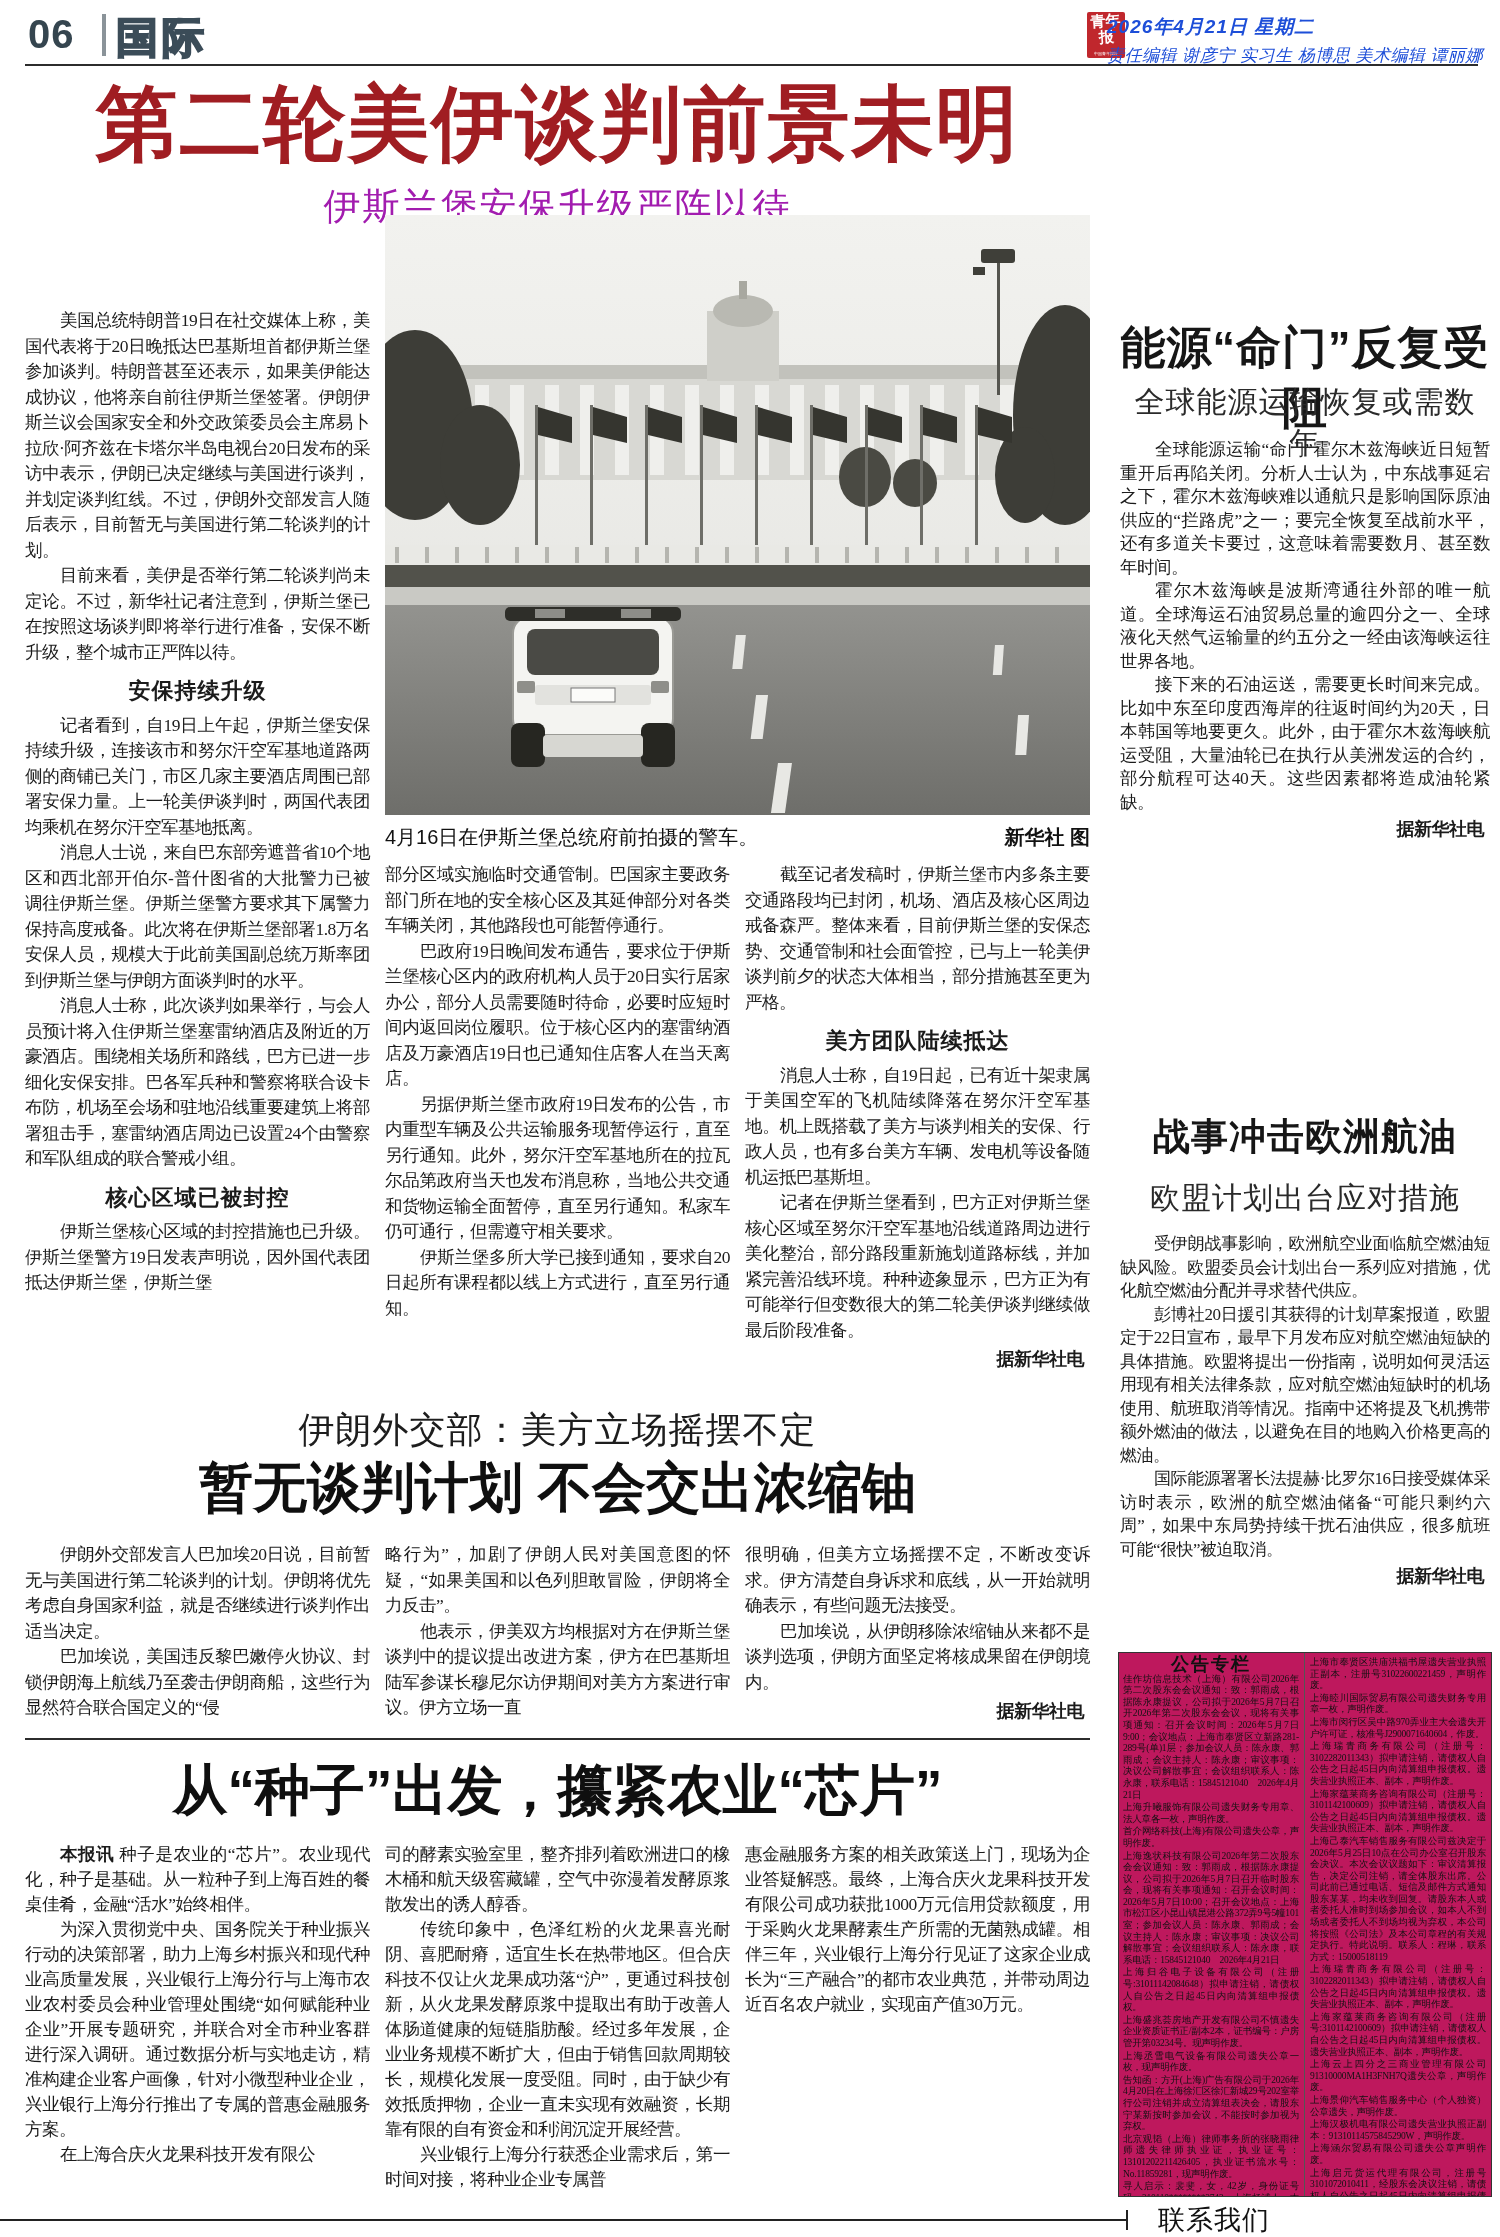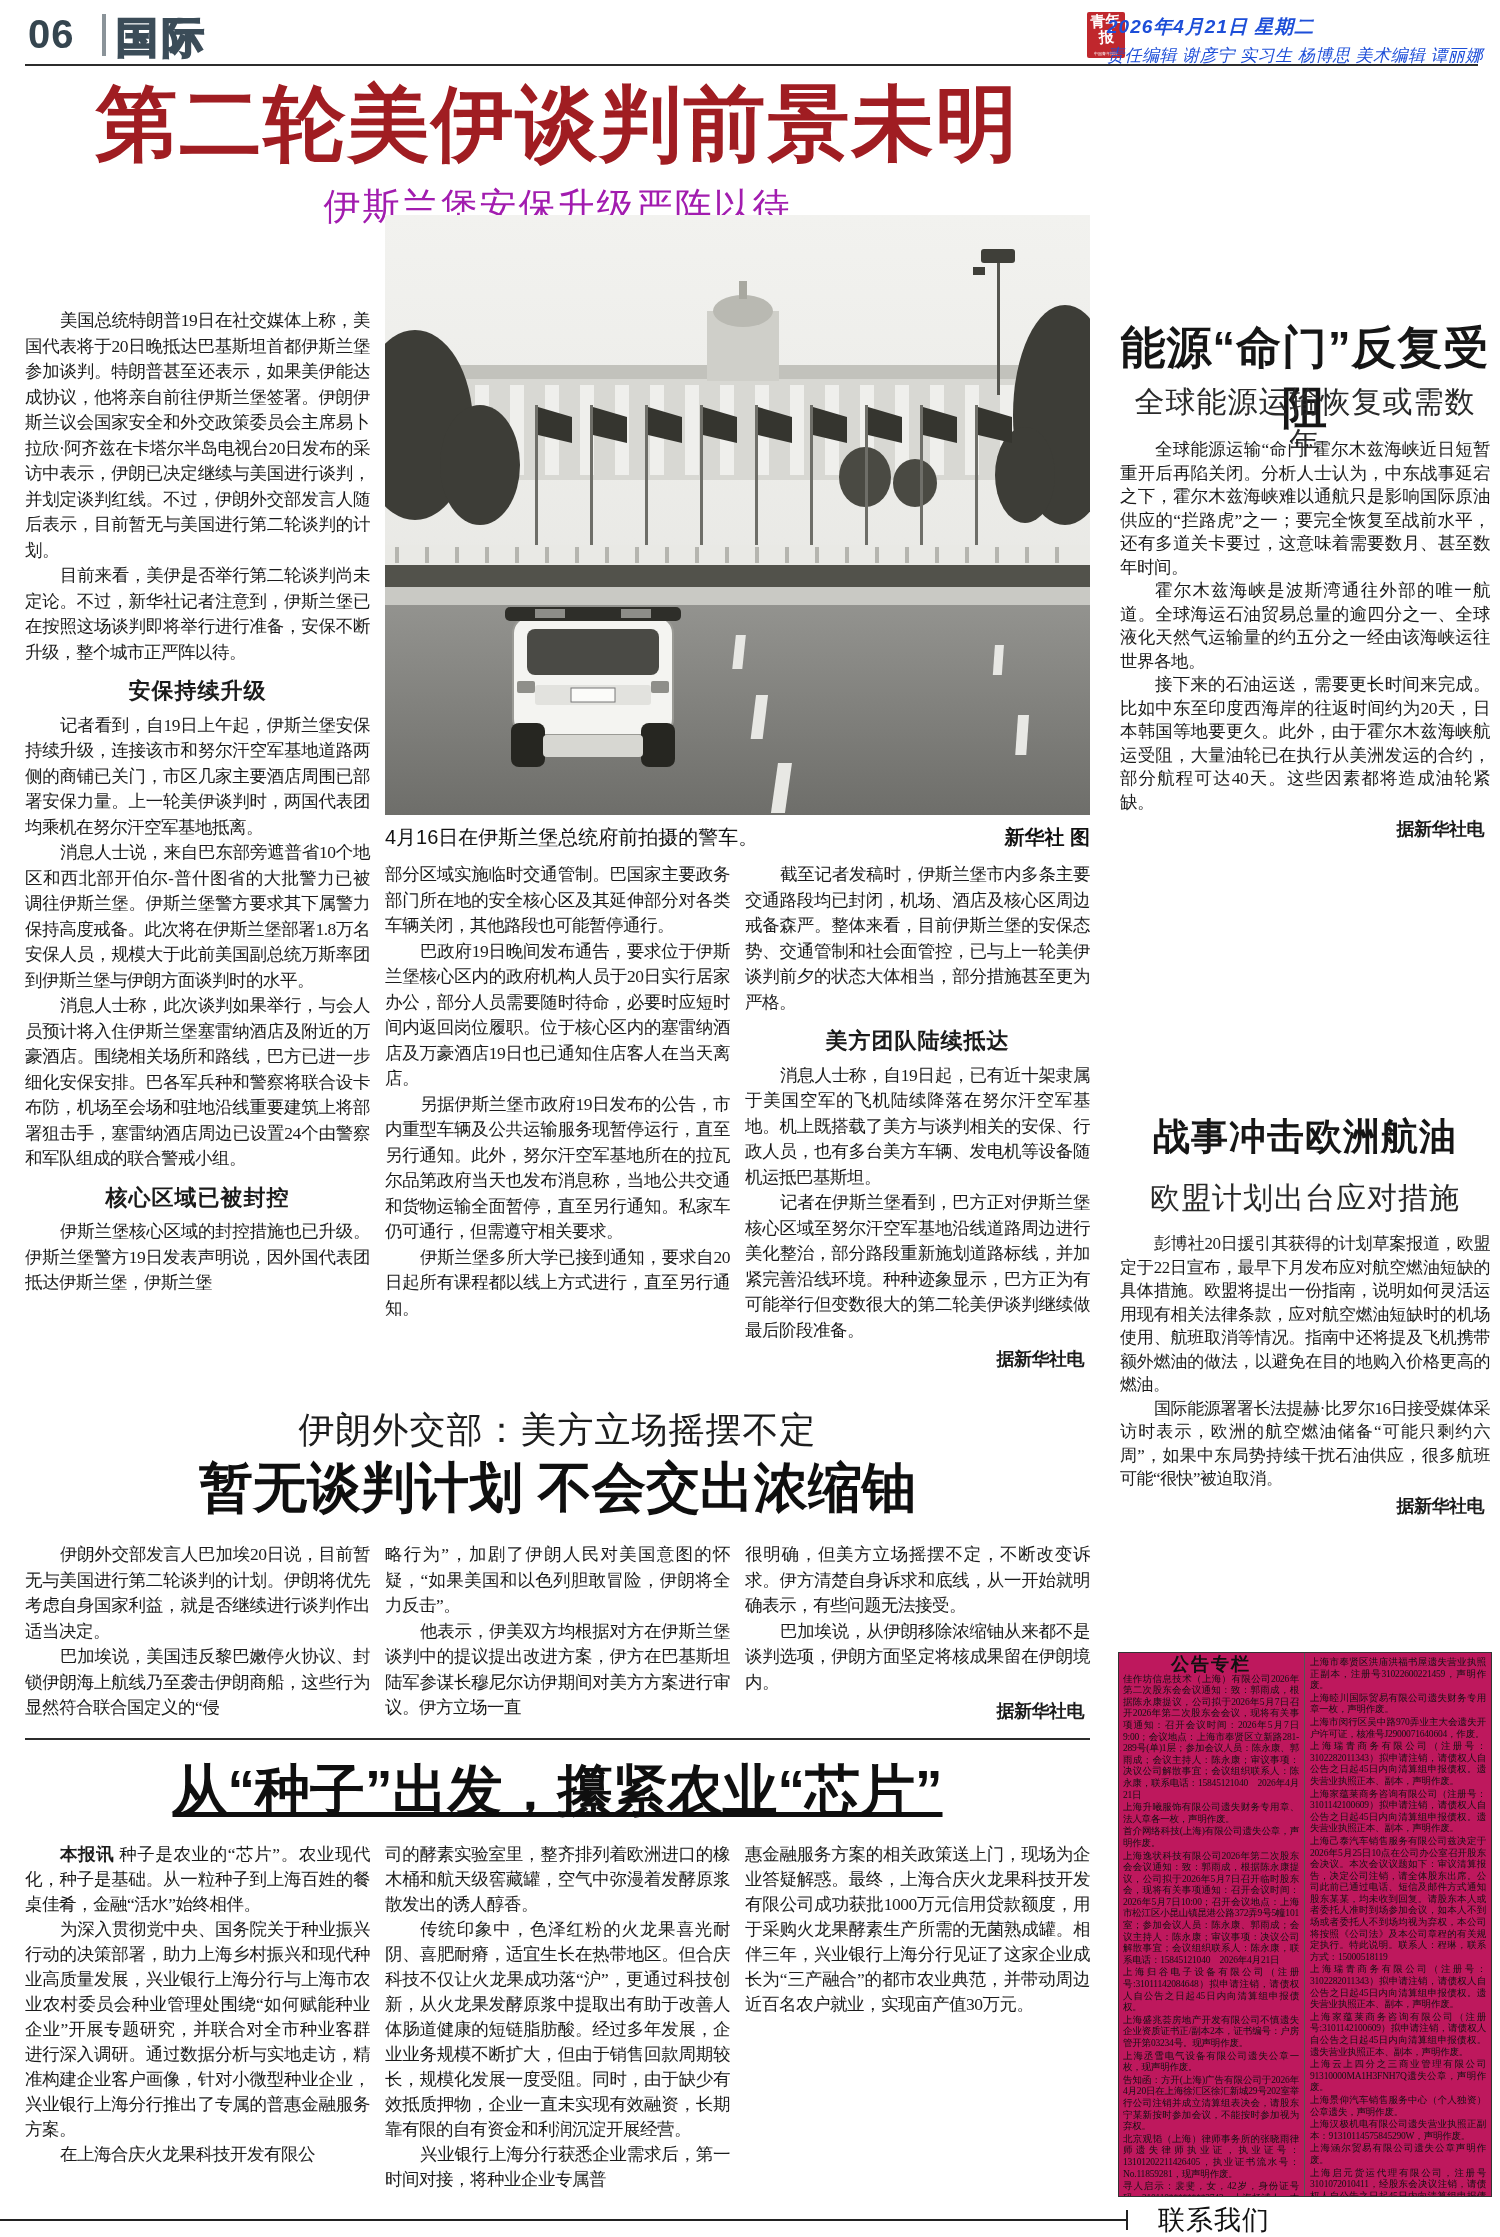--- a/index.html
+++ b/index.html
@@ -51,21 +51,21 @@
   .sb-body{position:absolute;left:1120px;width:370px;font-size:17.5px;line-height:23.5px;
        letter-spacing:-0.5px;text-align:justify;}
   .sb-body p{margin:0;text-indent:2em;}
   
   .kicker{position:absolute;left:25px;top:1406px;width:1065px;text-align:center;
        font-family:"Liberation Sans","DejaVu Sans",sans-serif;font-size:36px;color:#1d1d1d;letter-spacing:1px;}
   .mid-hl{position:absolute;left:25px;top:1452px;width:1065px;text-align:center;
        font-family:"Liberation Sans","DejaVu Sans",sans-serif;font-weight:bold;font-size:54px;color:#0f0f0f;}
   .sec-rule{position:absolute;left:25px;top:1738px;width:1065px;height:2px;background:#2c2c2c;}
   .bot-hl{position:absolute;left:25px;top:1754px;width:1065px;text-align:center;
-       font-family:"Liberation Sans","DejaVu Sans",sans-serif;font-weight:bold;font-size:55px;color:#0f0f0f;text-decoration:underline;}
+       font-family:"Liberation Sans","DejaVu Sans",sans-serif;font-weight:bold;font-size:55px;color:#0f0f0f;}
   .bot .col{line-height:25px;}
   
   .ads{position:absolute;left:1118px;top:1652px;width:372px;height:543px;border:1.5px solid #333;
        overflow:hidden;background:#be185d;}
   .ads .vline{position:absolute;left:185px;top:0;width:1px;height:100%;background:#555;}
   .ads-col{position:absolute;top:4px;width:176px;font-size:9.5px;line-height:11.6px;text-align:justify;
        letter-spacing:-0.2px;color:#111;}
   .ads-col.left{left:4px;}
   .ads-col.right{left:191px;}
   .ads-title{font-family:"Liberation Sans","DejaVu Sans",sans-serif;font-weight:bold;font-size:18px;
@@ -268,20 +268,21 @@
   <div class="sb-body" style="top:438px;">
     <p>全球能源运输“命门”霍尔木兹海峡近日短暂重开后再陷关闭。分析人士认为，中东战事延宕之下，霍尔木兹海峡难以通航只是影响国际原油供应的“拦路虎”之一；要完全恢复至战前水平，还有多道关卡要过，这意味着需要数月、甚至数年时间。</p>
     <p>霍尔木兹海峡是波斯湾通往外部的唯一航道。全球海运石油贸易总量的逾四分之一、全球液化天然气运输量的约五分之一经由该海峡运往世界各地。</p>
     <p>接下来的石油运送，需要更长时间来完成。比如中东至印度西海岸的往返时间约为20天，日本韩国等地要更久。此外，由于霍尔木兹海峡航运受阻，大量油轮已在执行从美洲发运的合约，部分航程可达40天。这些因素都将造成油轮紧缺。</p>
     <div class="signoff">据新华社电</div>
   </div>
 
   <div class="sb-hl" style="top:1112px;font-size:37px;">战事冲击欧洲航油</div>
   <div class="sb-sub" style="top:1178px;">欧盟计划出台应对措施</div>
   <div class="sb-body" style="top:1232px;font-size:17px;">
+    <p>受伊朗战事影响，欧洲航空业面临航空燃油短缺风险。欧盟委员会计划出台一系列应对措施，优化航空燃油分配并寻求替代供应。</p>
     <p>彭博社20日援引其获得的计划草案报道，欧盟定于22日宣布，最早下月发布应对航空燃油短缺的具体措施。欧盟将提出一份指南，说明如何灵活运用现有相关法律条款，应对航空燃油短缺时的机场使用、航班取消等情况。指南中还将提及飞机携带额外燃油的做法，以避免在目的地购入价格更高的燃油。</p>
     <p>国际能源署署长法提赫·比罗尔16日接受媒体采访时表示，欧洲的航空燃油储备“可能只剩约六周”，如果中东局势持续干扰石油供应，很多航班可能“很快”被迫取消。</p>
     <div class="signoff">据新华社电</div>
   </div>
 
   <div class="kicker">伊朗外交部：美方立场摇摆不定</div>
   <div class="mid-hl">暂无谈判计划 不会交出浓缩铀</div>
   <div class="col" style="left:25px;top:1542px;">
     <p>伊朗外交部发言人巴加埃20日说，目前暂无与美国进行第二轮谈判的计划。伊朗将优先考虑自身国家利益，就是否继续进行谈判作出适当决定。</p>
     <p>巴加埃说，美国违反黎巴嫩停火协议、封锁伊朗海上航线乃至袭击伊朗商船，这些行为显然符合联合国定义的“侵</p>

